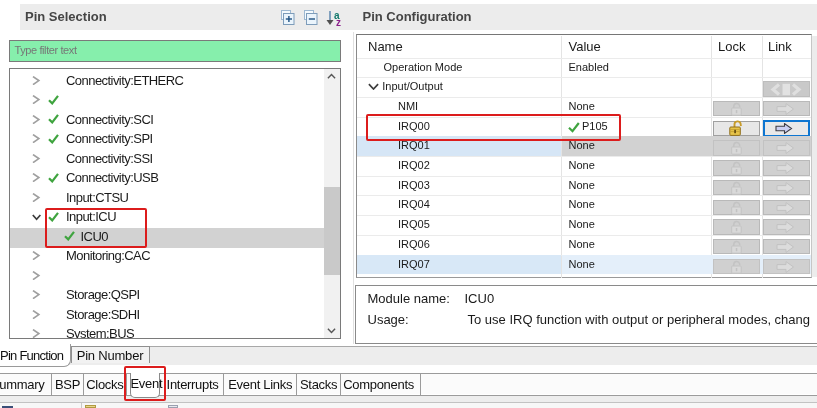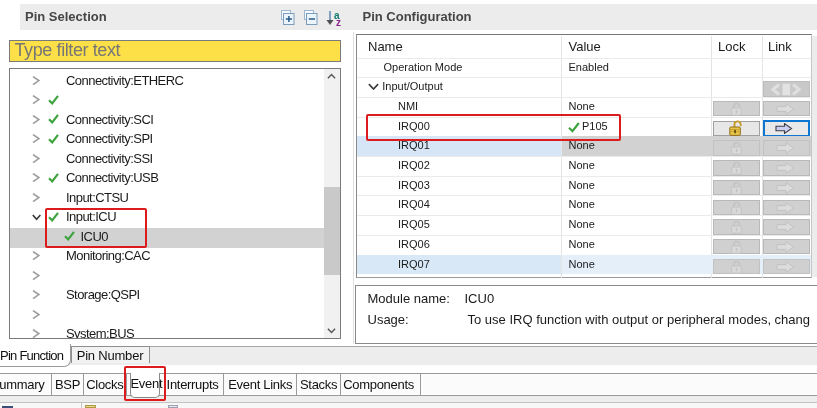--- a/index.html
+++ b/index.html
@@ -35,21 +35,21 @@
   <rect x="23.5" y="0.5" width="9" height="9" fill="#f4fafd" stroke="#9db8d2"></rect>
   <rect x="25.5" y="3.5" width="10.5" height="11" fill="#eaf4fc" stroke="#7d9cba"></rect>
   <line x1="27.8" y1="9" x2="34" y2="9" stroke="#1c4f82" stroke-width="1.4"></line>
 
   <line x1="49" y1="1" x2="49" y2="10.5" stroke="#688fb3" stroke-width="1.6"></line>
   <polygon points="45.5,10 52.5,10 49,15" fill="#4f4f4f"></polygon>
   <text x="53" y="8.5" font-size="10" font-weight="bold" fill="#13796c">a</text>
   <text x="55" y="15.5" font-size="10" font-weight="bold" fill="#8b1f8b">z</text>
 </svg>
 
-<div class="abs" style="left:9px; top:40px; width:331.5px; height:21.5px; border:1px solid #7a7a7a; background:#fde047; font-size:18px; letter-spacing:-0.4px; color:#767676; line-height:19.5px; padding-left:4.5px;">Type filter text</div>
+<div class="abs" style="left:9px; top:40px; width:331.5px; height:21.5px; border:1px solid #7a7a7a; background:#86efac; font-size:11px; letter-spacing:-0.4px; color:#767676; line-height:19.5px; padding-left:4.5px;">Type filter text</div>
 
 <div class="abs" style="left:9px; top:67.5px; width:331.5px; height:271px; border:1px solid #7a7a7a; background:#fff; overflow:hidden;">
 
   <div class="abs" style="left:0; top:159.6px; width:314px; height:19.8px; background:#d2d2d2;"></div>
 
   <div class="abs" style="left:314px; top:0; width:15.5px; height:269px; background:#f1f1f1;">
     <svg class="abs" style="left:3.2px; top:4px;" width="9" height="7">
         <polyline points="0.9,5.3 4.5,1.6 8.1,5.3" fill="none" stroke="#555" stroke-width="1.4"></polyline>
       </svg>
     <div class="abs" style="left:0px; top:118px; width:15.5px; height:88px; background:#c9c9c9;"></div>
@@ -141,20 +141,21 @@
 <div class="trow" style="top:285.3px;">
     <svg class="chev">
       <polyline points="1,0.6 6.8,4.6 1,8.6" fill="none" stroke="#9f9f9f" stroke-width="1.7"></polyline>
     </svg>
     <span class="txt" style="left:56px;">Storage:QSPI</span>
   </div>
 <div class="trow" style="top:304.8px;">
     <svg class="chev">
       <polyline points="1,0.6 6.8,4.6 1,8.6" fill="none" stroke="#9f9f9f" stroke-width="1.7"></polyline>
     </svg>
+    <span class="txt" style="left:56px;">Storage:SDHI</span>
   </div>
 <div class="trow" style="top:324.3px; height:13.5px; overflow:hidden;">
     <svg class="chev">
       <polyline points="1,0.6 6.8,4.6 1,8.6" fill="none" stroke="#9f9f9f" stroke-width="1.7"></polyline>
     </svg>
     <span class="txt" style="left:56px;">System:BUS</span>
   </div>
 
 <div class="redbox" style="left:44.7px; top:207.5px; width:102px; height:40px;"></div>
 

